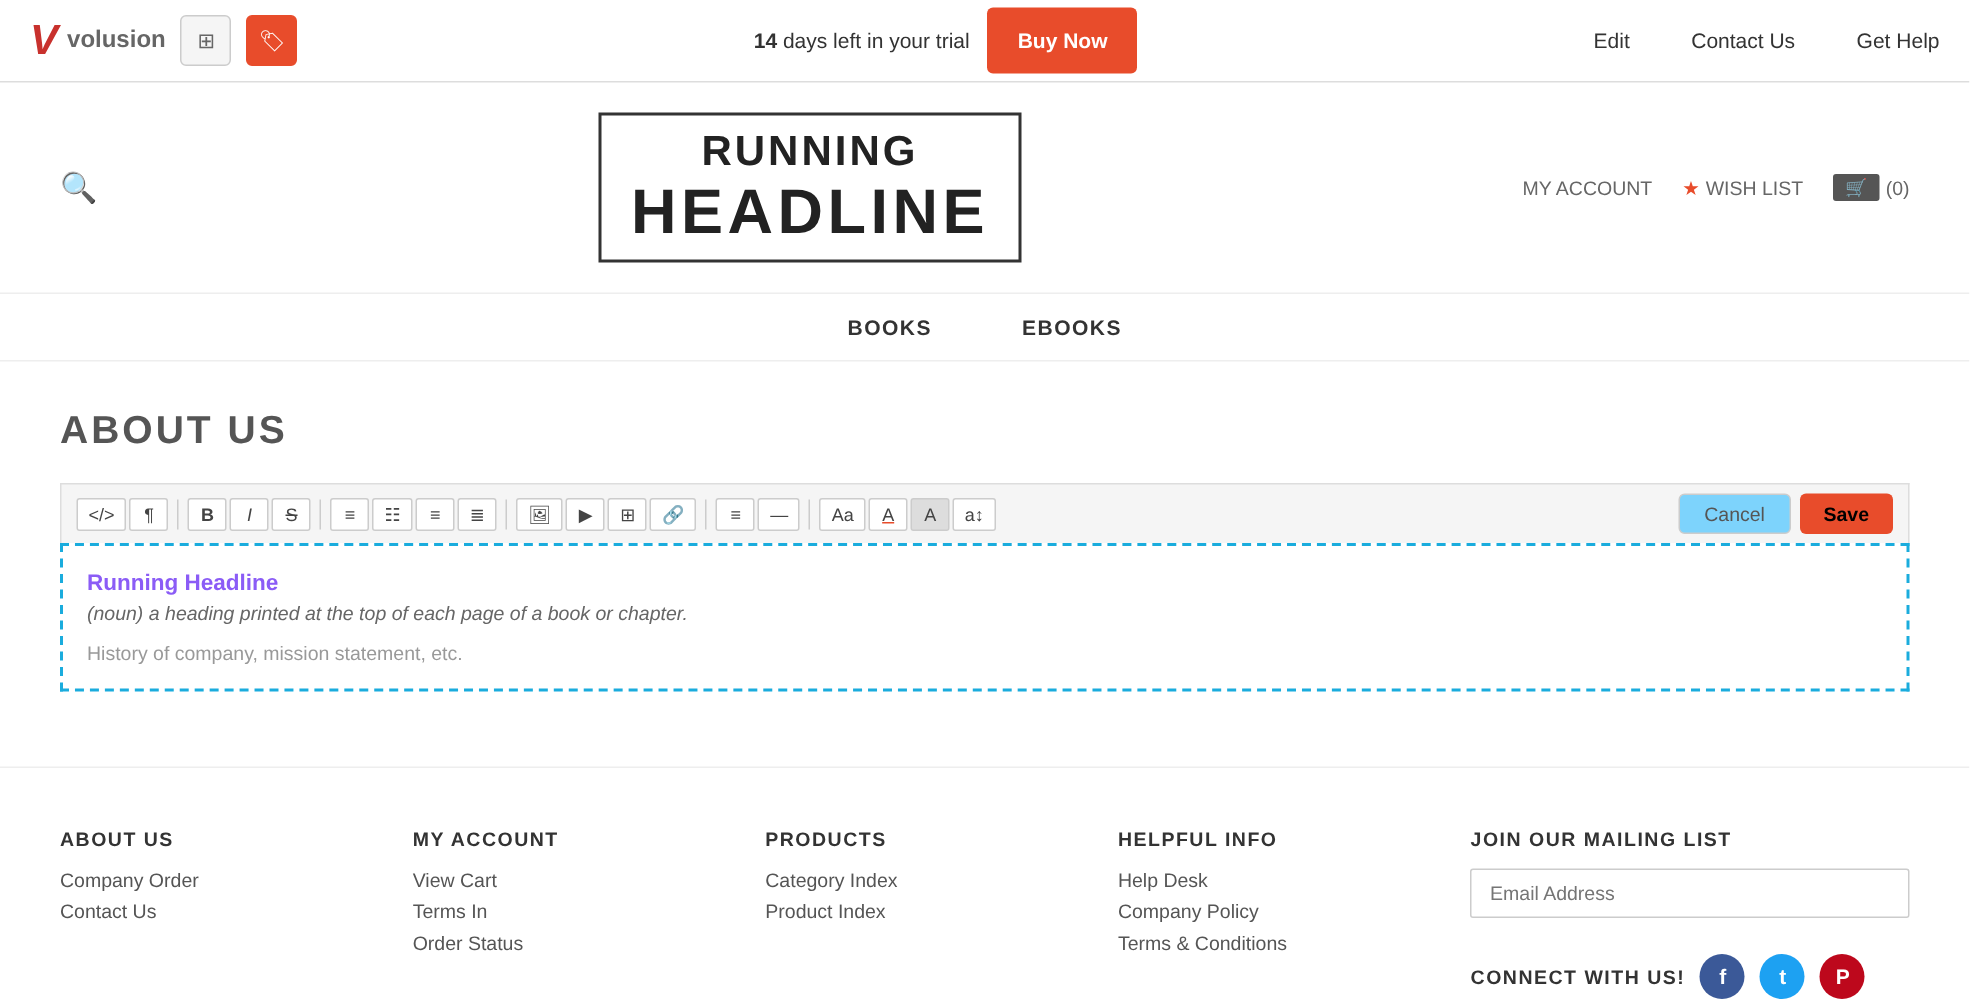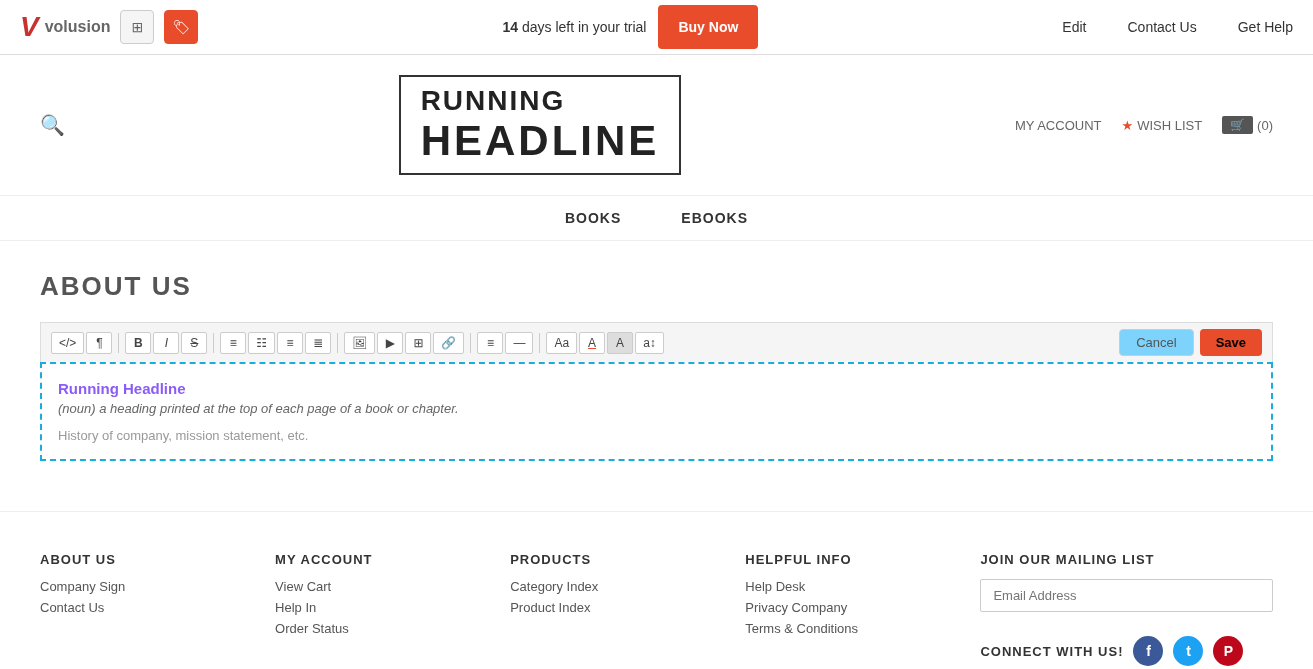--- a/index.html
+++ b/index.html
@@ -49,21 +49,21 @@
     .store-header {
       display: flex;
       align-items: center;
       justify-content: space-between;
       padding: 20px 40px;
       border-bottom: 1px solid #eee;
     }
     .store-header-left { display: flex; align-items: center; }
     .search-icon-btn { background: none; border: none; cursor: pointer; font-size: 20px; color: #999; }
     .store-logo {
-      text-align: left;
+      text-align: center;
       border: 2px solid #333;
       padding: 8px 20px;
     }
     .store-logo-title { font-size: 28px; font-weight: 900; letter-spacing: 2px; color: #222; }
     .store-logo-subtitle { font-size: 42px; font-weight: 900; letter-spacing: 3px; color: #222; }
     .store-header-right { display: flex; align-items: center; gap: 20px; font-size: 13px; color: #666; }
     .header-action { cursor: pointer; display: flex; align-items: center; gap: 4px; }
     .star-icon { color: #e84c2b; }
     .cart-icon { background: #555; color: #fff; padding: 2px 8px; border-radius: 2px; font-size: 12px; }
 
@@ -268,41 +268,41 @@
     <div class="editor-definition">(noun) a heading printed at the top of each page of a book or chapter.</div>
     <div class="editor-placeholder">History of company, mission statement, etc.</div>
   </div>
 </div>
 
 <div class="store-footer">
   <div class="footer-columns">
 
     <div class="footer-col">
       <div class="footer-col-title">ABOUT US</div>
-      <a class="footer-link">Company Sign</a>
+      <a class="footer-link">Company Order</a>
       <a class="footer-link">Contact Us</a>
     </div>
 
     <div class="footer-col">
       <div class="footer-col-title">MY ACCOUNT</div>
       <a class="footer-link">View Cart</a>
-      <a class="footer-link">Help In</a>
+      <a class="footer-link">Terms In</a>
       <a class="footer-link">Order Status</a>
     </div>
 
     <div class="footer-col">
       <div class="footer-col-title">PRODUCTS</div>
       <a class="footer-link">Category Index</a>
       <a class="footer-link">Product Index</a>
     </div>
 
     <div class="footer-col">
       <div class="footer-col-title">HELPFUL INFO</div>
       <a class="footer-link">Help Desk</a>
-      <a class="footer-link">Privacy Company</a>
+      <a class="footer-link">Company Policy</a>
       <a class="footer-link">Terms &amp; Conditions</a>
     </div>
 
     <div class="footer-col mailing-col">
       <div class="footer-col-title">JOIN OUR MAILING LIST</div>
       <input class="email-input" type="email" placeholder="Email Address" style="">
       <div class="social-section">
         <span class="connect-label">CONNECT WITH US!</span>
         <div class="social-icon social-facebook">f</div>
         <div class="social-icon social-twitter">t</div>

